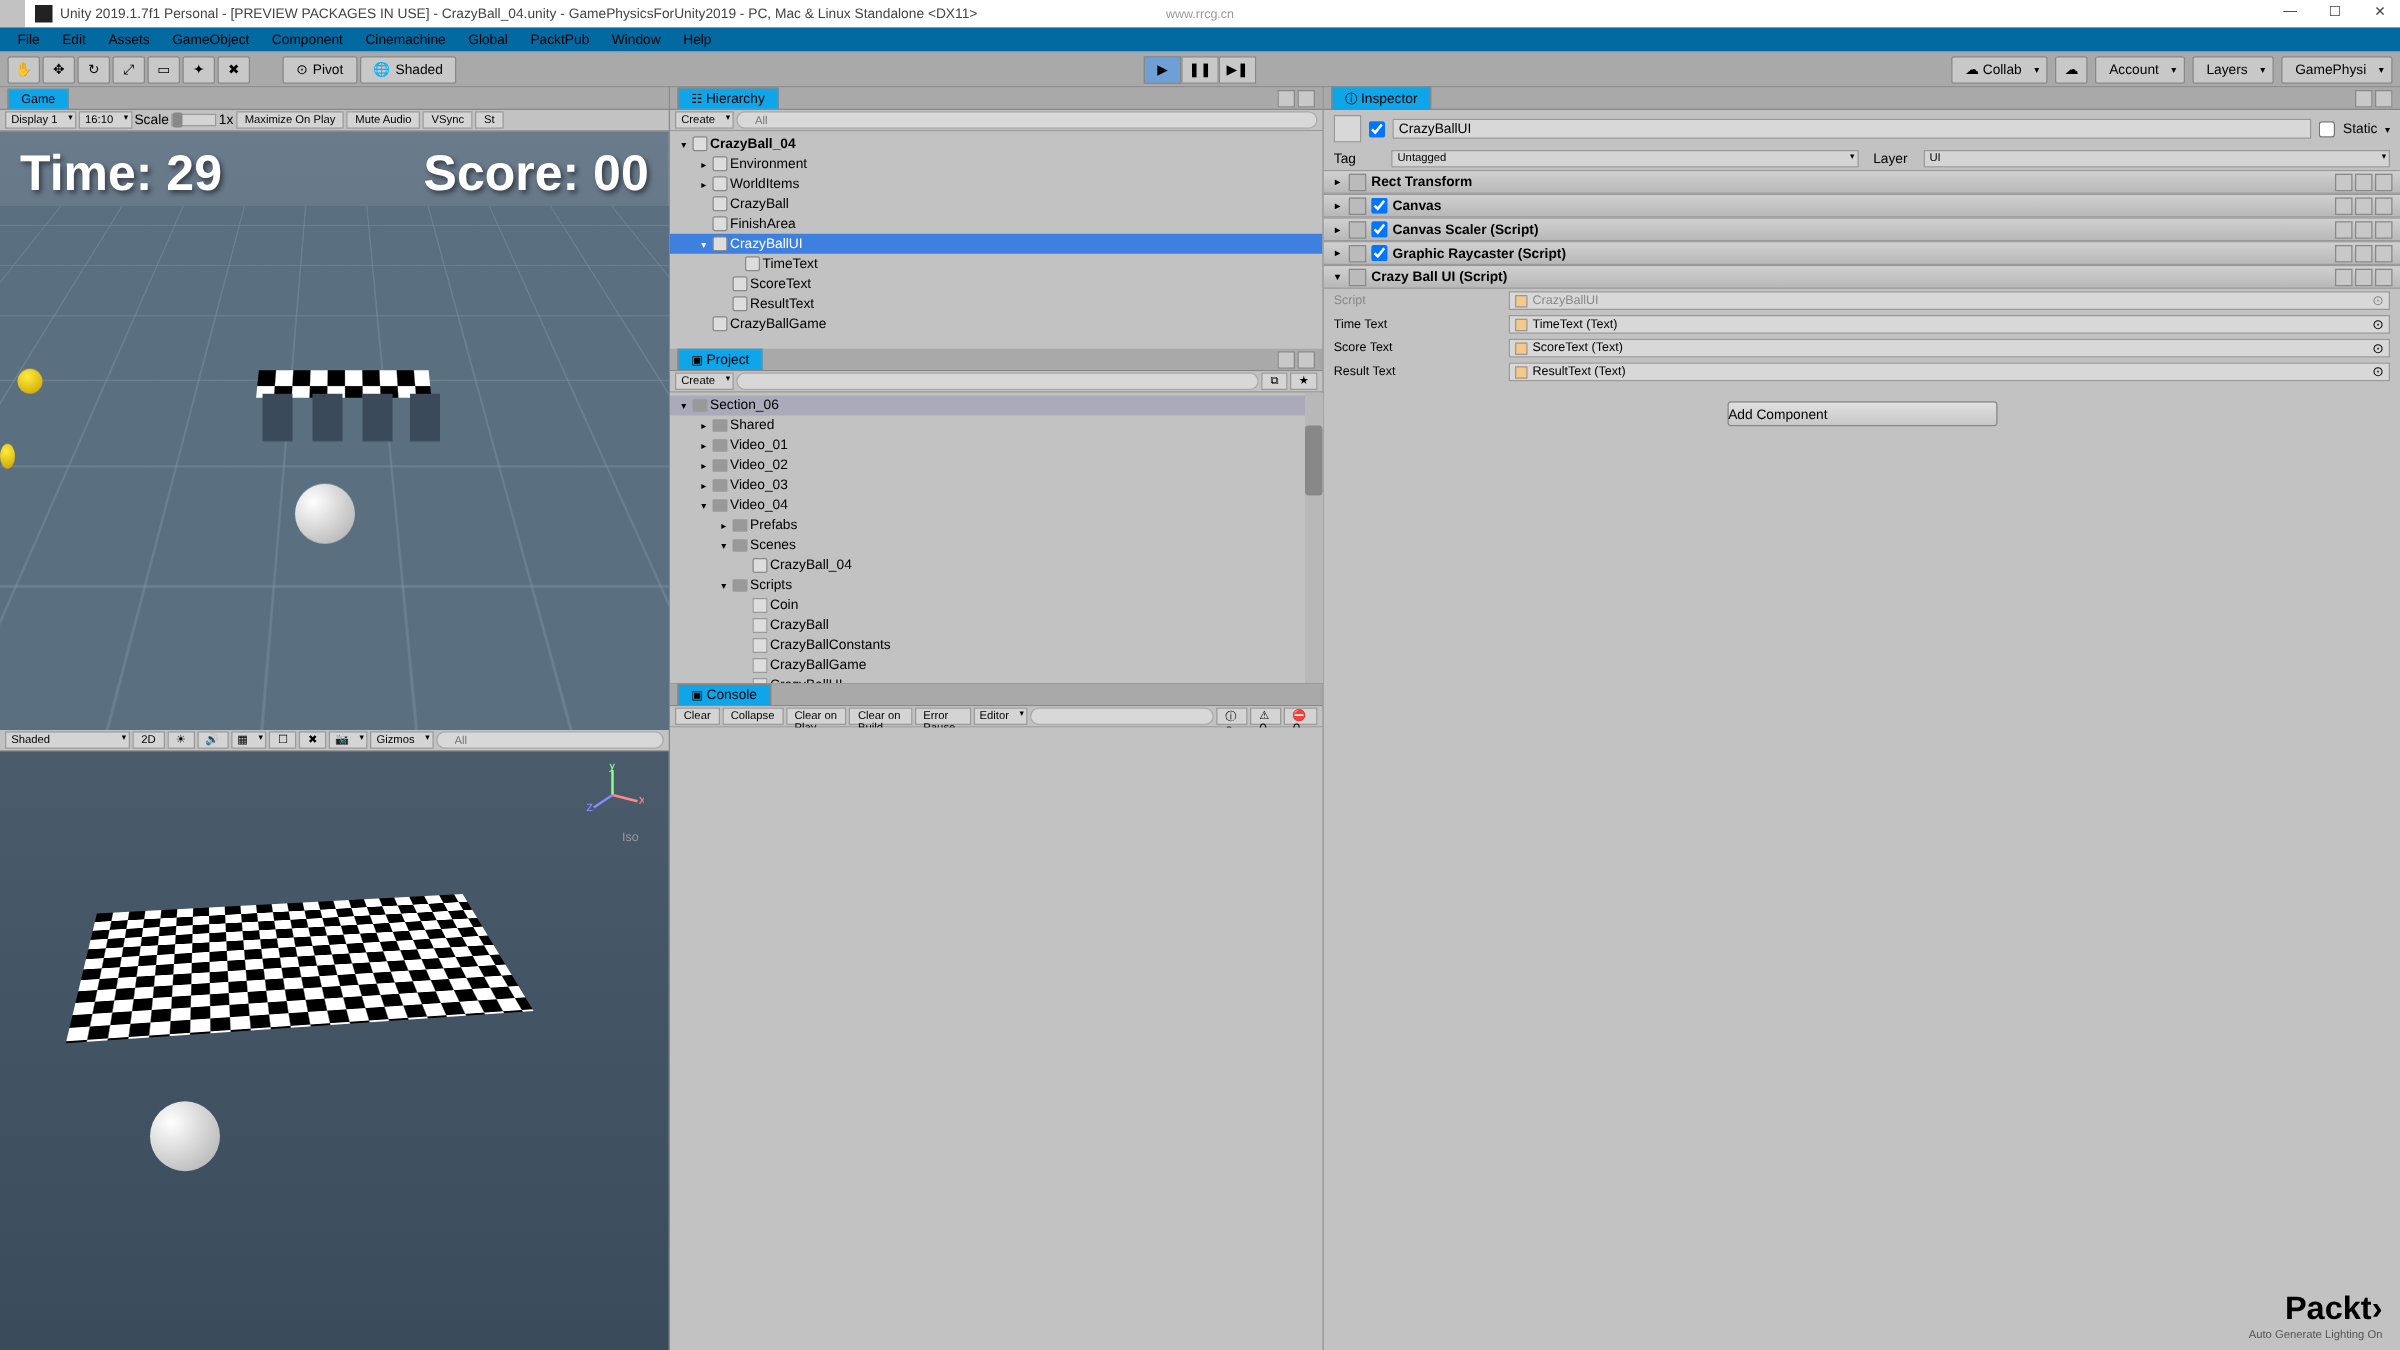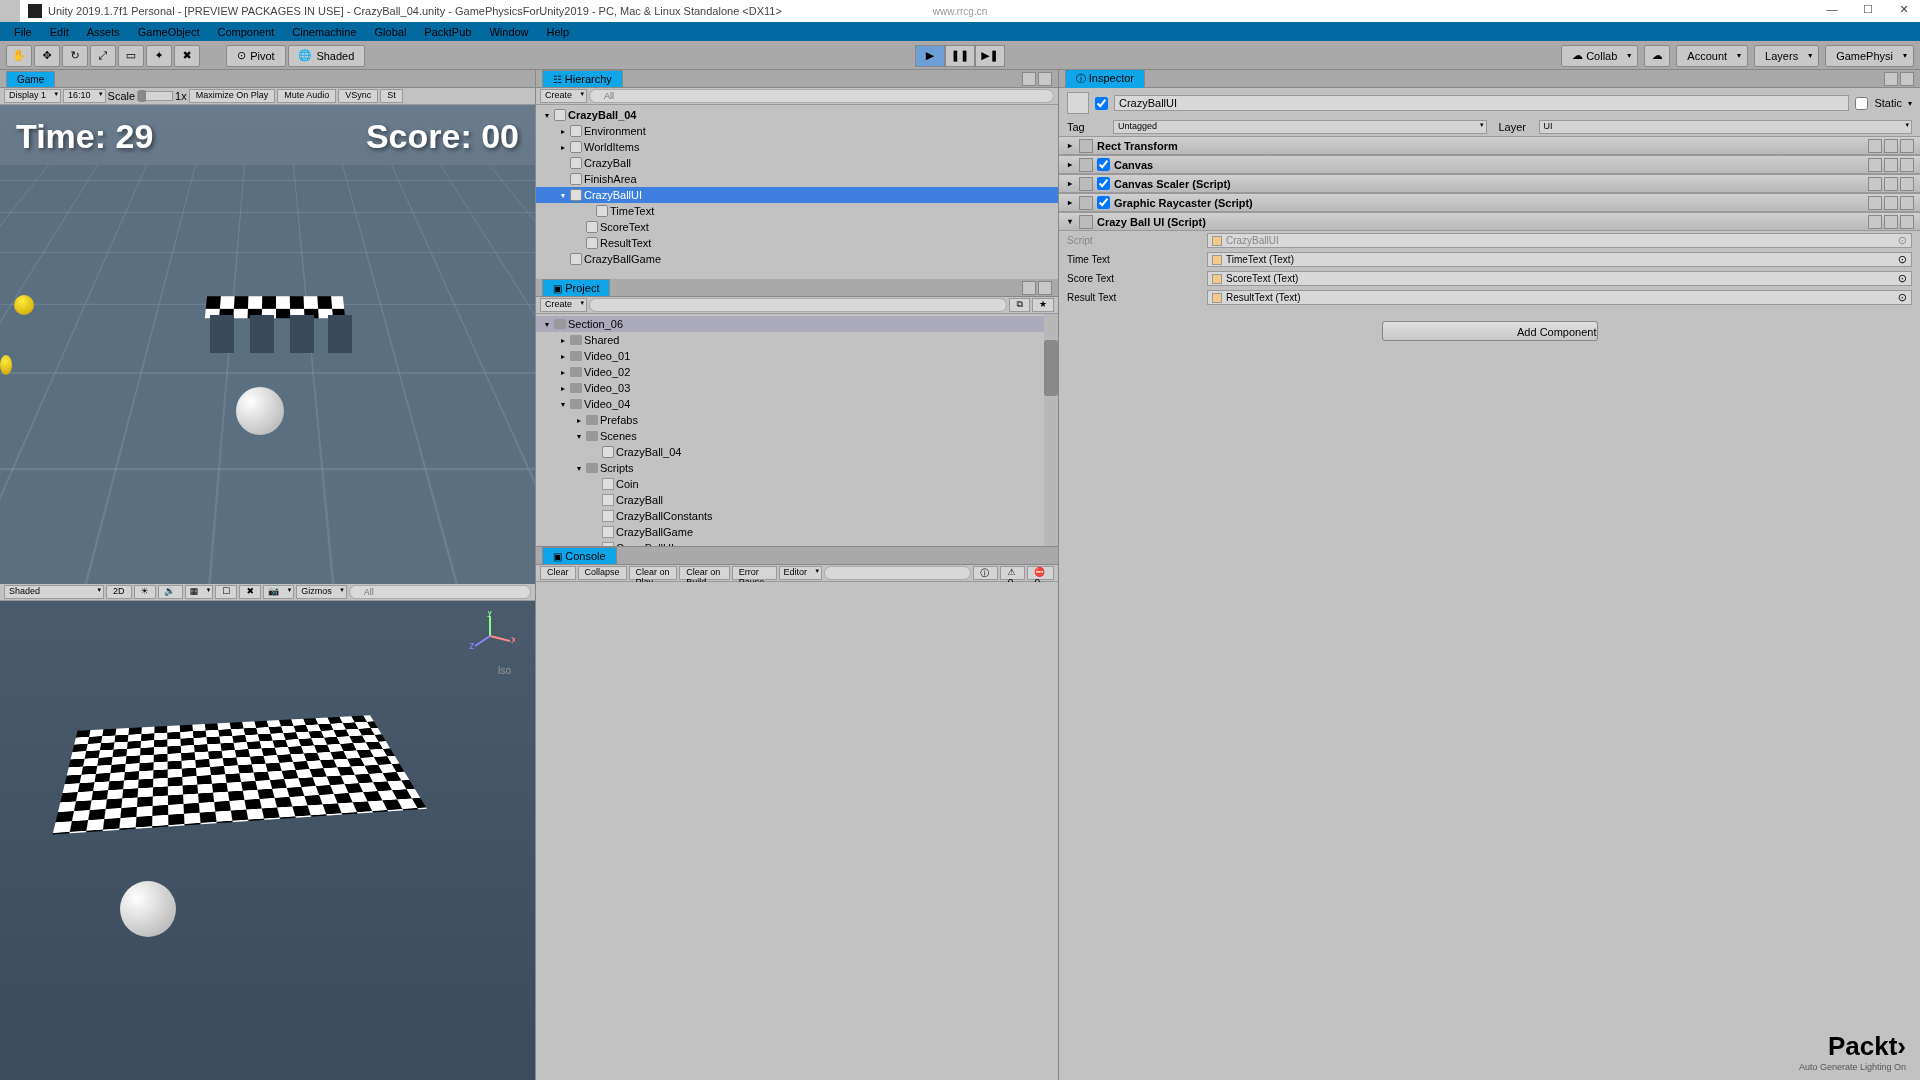--- a/index.html
+++ b/index.html
@@ -25,21 +25,21 @@
 .mid-col { width: 523px; display: flex; flex-direction: column; border-left: 1px solid #888; }
 .right-col { flex: 1; display: flex; flex-direction: column; border-left: 1px solid #888; }
 .panel-tab { height: 18px; background: #a9a9a9; display: flex; align-items: center; padding: 0 6px; border-bottom: 1px solid #888; }
 .tab-label { background: #0ea5e9; padding: 2px 10px; border: 1px solid #888; border-bottom: none; font-size: 10px; }
 .panel-toolbar { height: 17px; background: #c2c2c2; display: flex; align-items: center; padding: 0 4px; gap: 2px; border-bottom: 1px solid #999; font-size: 10px; }
 .small-dd { height: 14px; padding: 0 14px 0 4px; background: #d4d4d4; border: 1px solid #999; font-size: 9px; cursor: pointer; position: relative; }
 .small-dd::after { content: "▾"; position: absolute; right: 2px; font-size: 7px; }
 .small-btn { height: 14px; padding: 0 6px; background: #d4d4d4; border: 1px solid #999; font-size: 9px; cursor: pointer; }
 .viewport { flex: 1; background: #222; position: relative; overflow: hidden; }
 .game-view { background: linear-gradient(180deg, #6a7b8c 0%, #556677 100%); height: 362px; position: relative; }
-.game-text { position: absolute; color: #fff; font-size: 34px; font-weight: bold; text-shadow: 2px 2px 4px rgba(0,0,0,0.5); }
+.game-text { position: absolute; color: #fff; font-size: 40px; font-weight: bold; text-shadow: 2px 2px 4px rgba(0,0,0,0.5); }
 .scene-view { height: 352px; background: linear-gradient(180deg, #4a5b6c 0%, #3a4b5c 100%); position: relative; }
 .tree { background: #c2c2c2; flex: 1; overflow: auto; padding: 2px 0; }
 .tree-item { height: 16px; display: flex; align-items: center; padding-left: 4px; cursor: pointer; gap: 2px; }
 .tree-item.selected { background: #3d80df; color: #fff; }
 .arrow { width: 10px; font-size: 8px; text-align: center; }
 .obj-icon { width: 12px; height: 12px; border: 1px solid #888; border-radius: 2px; background: #ddd; }
 .folder-icon { width: 12px; height: 10px; background: #999; border-radius: 1px; }
 .script-icon { width: 12px; height: 12px; background: #ddd; border: 1px solid #999; }
 .search-field { flex: 1; height: 14px; background: #d8d8d8; border: 1px solid #aaa; border-radius: 7px; padding: 0 14px; font-size: 9px; }
 .inspector { background: #c2c2c2; flex: 1; overflow: auto; }
@@ -48,21 +48,21 @@
 .insp-row { display: flex; align-items: center; padding: 2px 8px; gap: 6px; }
 .insp-label { width: 40px; }
 .component { border-top: 1px solid #999; }
 .comp-header { height: 18px; background: linear-gradient(#d0d0d0, #b8b8b8); display: flex; align-items: center; padding: 0 6px; gap: 4px; font-weight: bold; font-size: 10px; border-bottom: 1px solid #999; }
 .comp-icons { margin-left: auto; display: flex; gap: 2px; }
 .tiny-icon { width: 14px; height: 14px; background: #c8c8c8; border: 1px solid #888; cursor: pointer; }
 .prop-row { display: flex; align-items: center; padding: 2px 8px; min-height: 17px; }
 .prop-label { width: 140px; font-size: 10px; }
 .prop-field { flex: 1; height: 15px; background: #d8d8d8; border: 1px solid #999; padding: 0 4px; font-size: 10px; display: flex; align-items: center; gap: 4px; }
 .obj-ref-icon { width: 10px; height: 10px; background: #f5c987; border: 1px solid #999; }
-.add-comp { width: 216px; margin: 14px auto; height: 20px; background: linear-gradient(#e0e0e0,#c8c8c8); border: 1px solid #888; border-radius: 3px; cursor: pointer; text-align: right; line-height: 20px; }
+.add-comp { width: 216px; margin: 14px auto; height: 20px; background: linear-gradient(#e0e0e0,#c8c8c8); border: 1px solid #888; border-radius: 3px; cursor: pointer; text-align: left; line-height: 20px; }
 .console-area { border-top: 1px solid #888; flex: 1; display: flex; flex-direction: column; }
 .checker { background: repeating-conic-gradient(#fff 0 90deg, #000 0 180deg) 0 0/28px 28px; }
 .ball { width: 48px; height: 48px; border-radius: 50%; background: radial-gradient(circle at 30% 30%, #fff, #aaa); position: absolute; }
 .coin { width: 20px; height: 20px; border-radius: 50%; background: radial-gradient(circle at 40% 30%, #ffeb3b, #c9a000); position: absolute; }
 .gizmo { position: absolute; right: 20px; top: 10px; width: 50px; height: 50px; }
 .watermark { position: absolute; bottom: 8px; right: 14px; text-align: right; }
 .packt { font-size: 26px; font-weight: bold; color: #000000; }
 .algl { font-size: 9px; color: #555; }
 .grid-floor { position: absolute; inset: 60px 0 0 0; background: repeating-linear-gradient(90deg, transparent 0 48px, rgba(130,150,165,.4) 48px 49px), repeating-linear-gradient(0deg, transparent 0 48px, rgba(130,150,165,.4) 48px 49px), #5a6f80; transform: perspective(440px) rotateX(58deg); transform-origin: center top; }
 </style>

